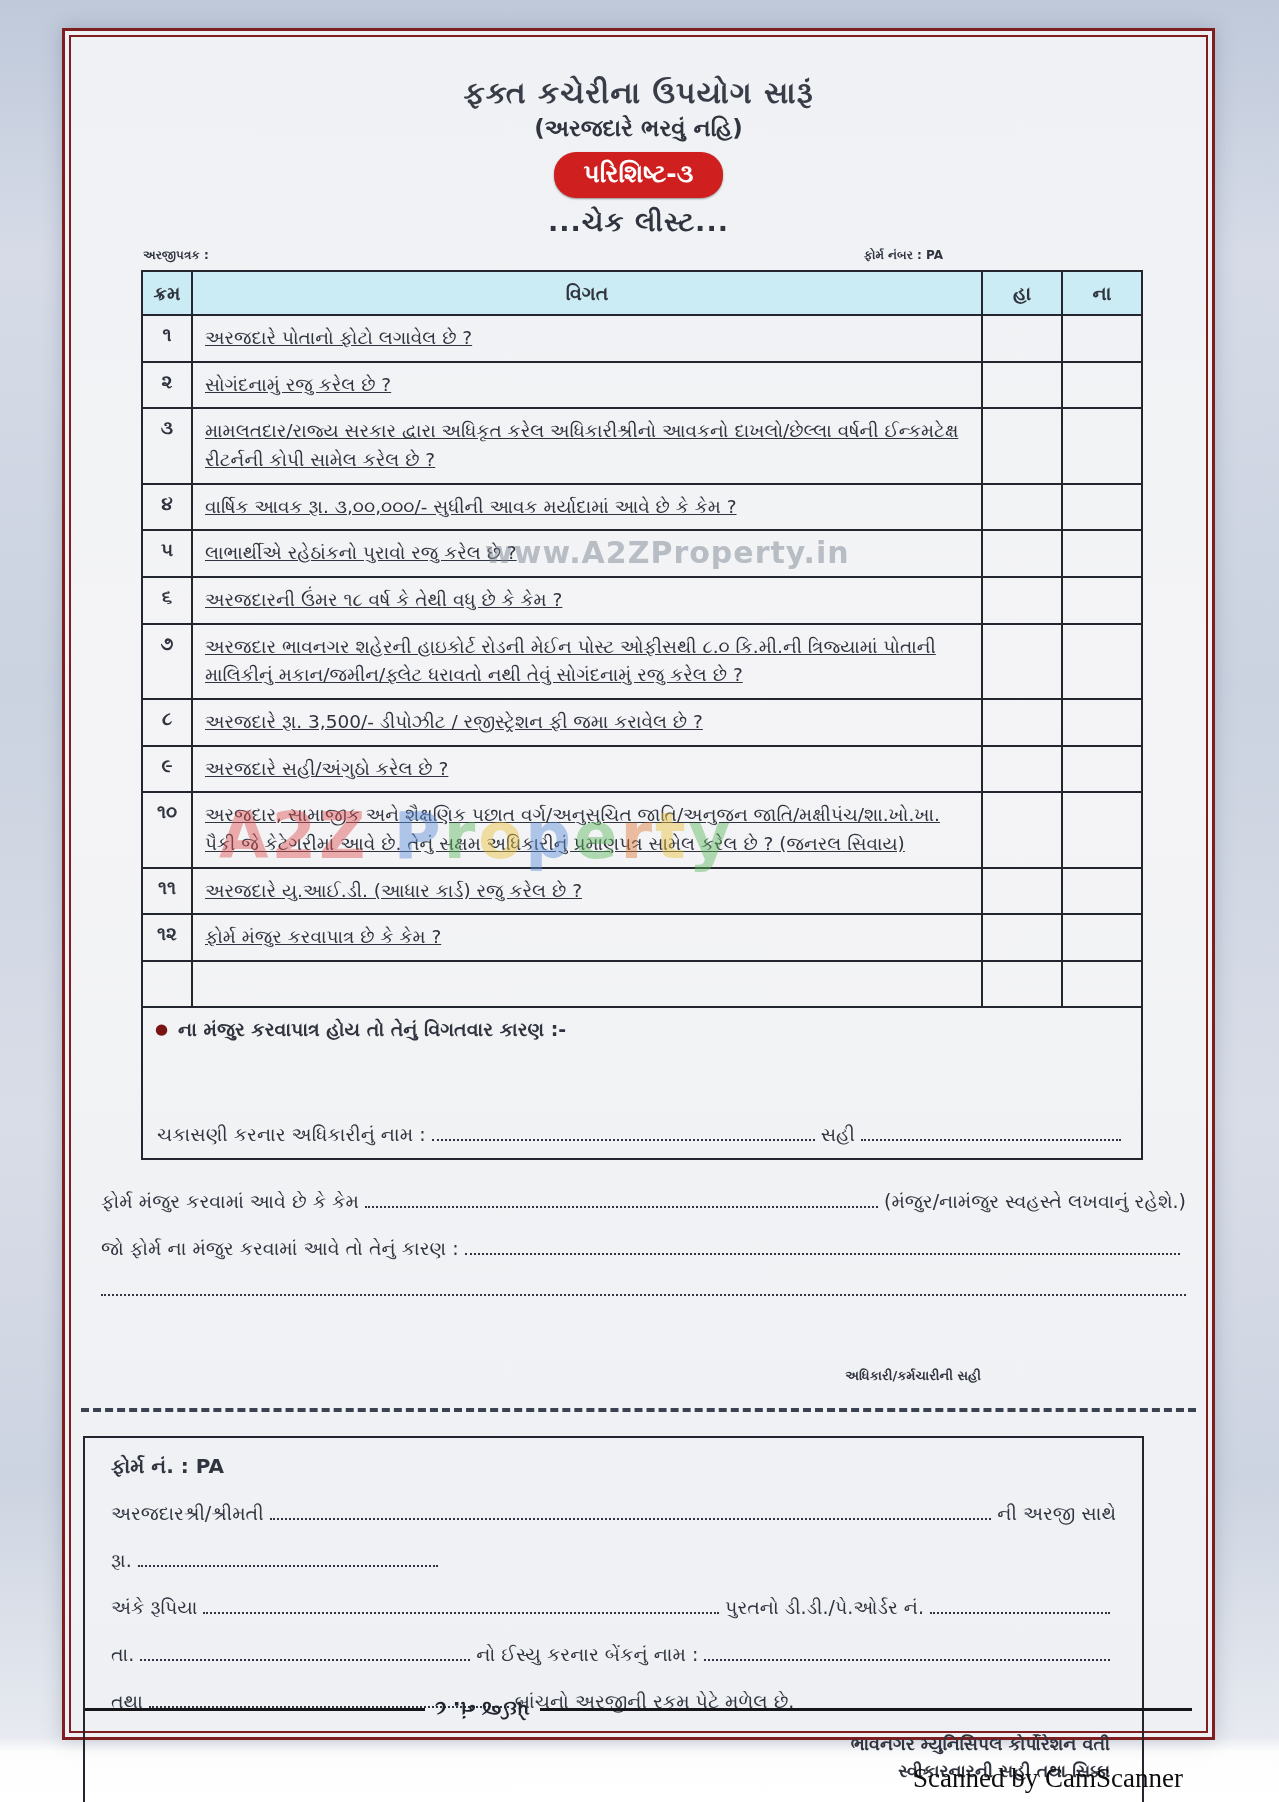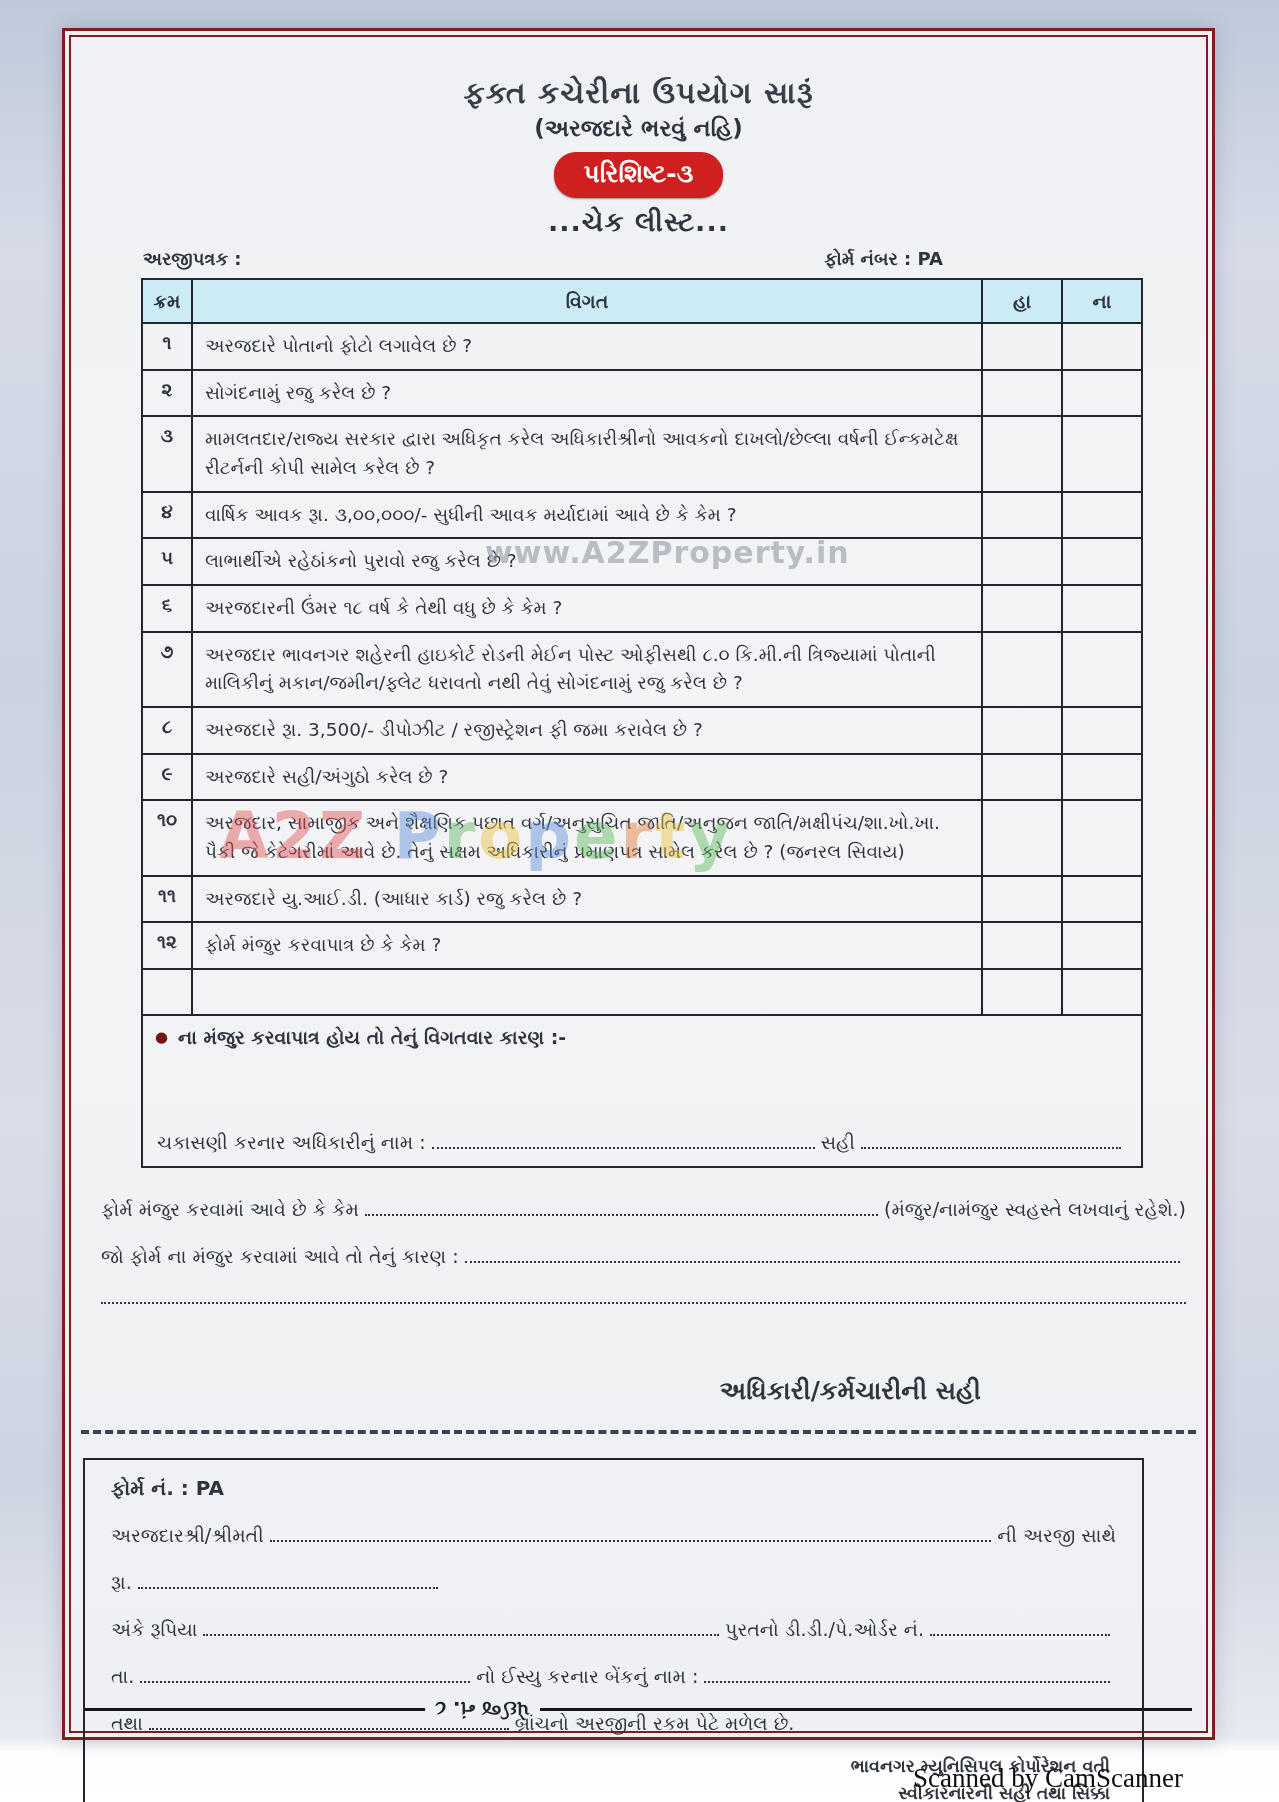--- a/index.html
+++ b/index.html
@@ -27,48 +27,48 @@
   .header{ text-align:center; padding-top:38px; }
   .h-line1{ font-size:30px; font-weight:bold; letter-spacing:1px; color:#383d48;}
   .h-line2{ font-size:23px; font-weight:bold; margin-top:4px;}
   .badge{
     display:inline-block; margin-top:10px; background:var(--badge); color:#fff;
     font-size:25px; font-weight:bold; padding:7px 30px 9px; border-radius:22px;
     box-shadow:0 1px 2px rgba(0,0,0,.4);
   }
   .h-title{ font-size:27px; font-weight:bold; margin-top:8px; letter-spacing:1px;}
   .meta{ display:flex; justify-content:space-between; align-items:flex-end;
-         margin:10px 263px 8px 72px; font-size:18px; font-weight:bold;}
+         margin:10px 263px 8px 72px; font-size:12px; font-weight:bold;}
   
   table.check{ border-collapse:collapse; table-layout:fixed; width:1000px; margin-left:70px;
                font-size:18.5px; }
   table.check th, table.check td{ border:2px solid var(--tborder); vertical-align:top;}
   table.check thead th{ background:var(--cyan); font-weight:bold; height:44px;
                         vertical-align:middle; font-size:19px;}
   td.c-no{ text-align:center; font-weight:bold; padding:8px 2px; }
-  td.c-q{ padding:8px 12px; line-height:1.55; }
+  td.c-q{ padding:8px 12px; line-height:1.55;text-decoration:underline; }
   td.c-yn{ }
   tr.empty-row td{ height:46px; }
   td.note-cell{ padding:0; }
   .note-wrap{ display:flex; flex-direction:column; min-height:150px; padding:10px 12px 12px;}
   .note-line{ display:flex; align-items:baseline; gap:10px; font-weight:bold; font-size:19px;}
   .bullet{ color:#7a1414; font-size:15px; transform:translateY(-2px);}
   .officer-line{ display:flex; align-items:flex-end; margin-top:auto; font-size:19px; padding:0 2px;}
   
   .dots{ flex:1 1 auto; border-bottom:2.4px dotted #2f3440; margin:0 6px 5px 6px; min-width:26px; height:1px; align-self:flex-end;}
   .dots.w260{ flex:0 0 260px;}
   .dots.w300{ flex:0 0 300px;}
   .dots.w330{ flex:0 0 330px;}
   .dots.w360{ flex:0 0 360px;}
   .dots.w180{ flex:0 0 180px;}
   .dotline{ display:flex; align-items:flex-end; margin-top:24px; font-size:19px;}
   
   .approval{ margin:30px 20px 0 30px; }
   .full-dots{ border-bottom:2.4px dotted #2f3440; height:1px; margin-top:34px;}
-  .officer-sign{ text-align:right; margin:72px 205px 0 0; font-size:25px; font-weight:bold;}
+  .officer-sign{ text-align:right; margin:72px 205px 0 0; font-size:13px; font-weight:bold;}
   .divider{ border-top:4px dashed #3b4252; margin:24px 10px 0 10px; height:0;}
   
   .payment-box{ border:2.5px solid var(--tborder); margin:24px 62px 0 12px; padding:16px 26px 14px;
                 font-size:19px; }
   .pb-formno{ font-weight:bold; font-size:20px;}
   .accept-sign{ text-align:right; margin:18px 6px 4px 0; font-size:17.5px; font-weight:bold; line-height:1.55;}
   
   .page-footer{ position:absolute; left:14px; right:14px; bottom:10px; display:flex; align-items:center;}
   .fline{ border-top:3px solid #15151a; height:0;}
   .fline.left{ width:340px;}

